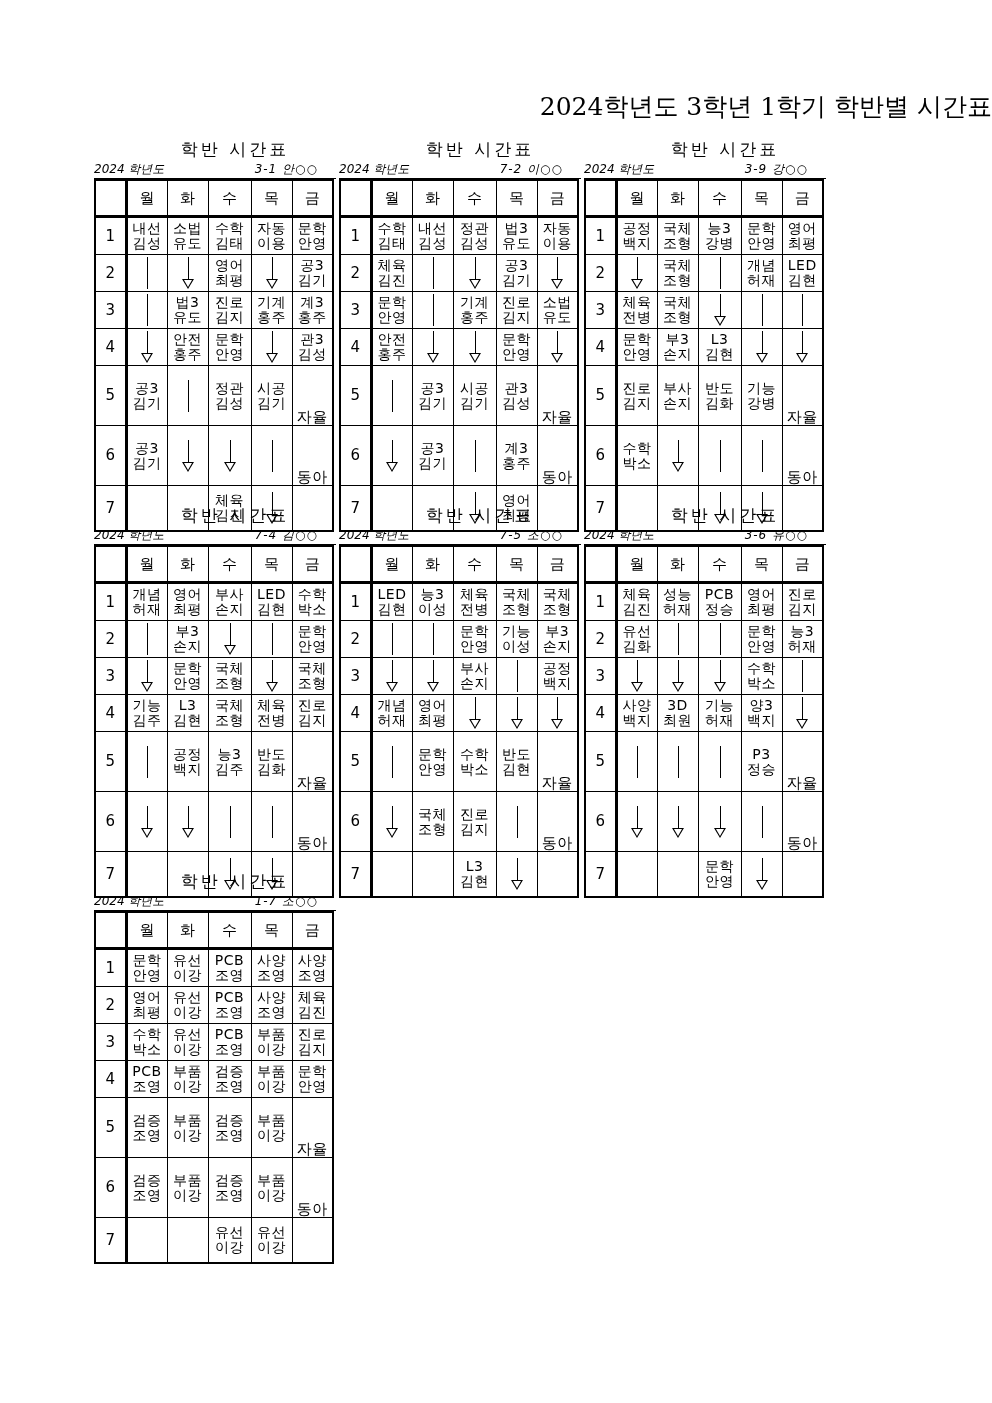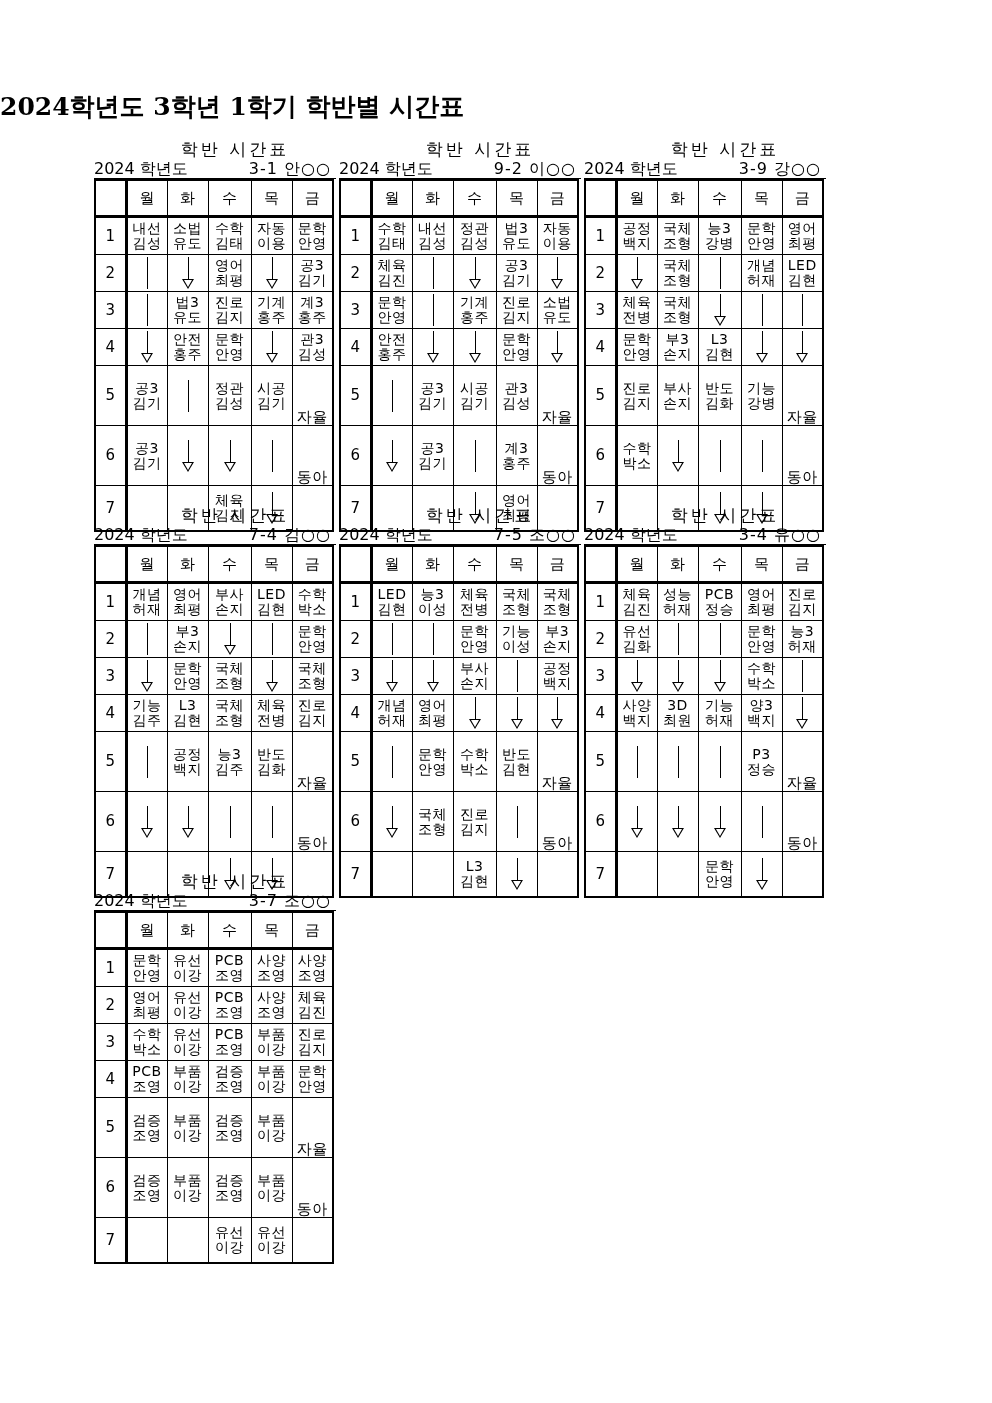--- a/index.html
+++ b/index.html
@@ -1,36 +1,37 @@
 <!DOCTYPE html>
 <html><head>
 <meta charset="utf-8">
 <style>
   html, body { margin: 0; padding: 0; background: #ffffff; }
   body {
     width: 992px; height: 1403px; position: relative; overflow: hidden;
     font-family: "DejaVu Sans", "Liberation Sans", sans-serif; color: #000;
   }
   .main-title {
-    position: absolute; left: 0; top: 90px; width: 992px; text-align: left;
+    position: absolute; left: 0; top: 90px; width: 992px; text-align: right;
     font-family: "DejaVu Serif", "Liberation Serif", serif;
-    font-size: 25px; font-weight: bold; letter-spacing: 0px;
+    font-size: 25px; font-weight: normal; letter-spacing: 0px;
   }
   .block { position: absolute; width: 242px; }
   .block-title {
     text-align: center; font-size: 17px; height: 22px; line-height: 22px;
     padding-left: 40px; box-sizing: border-box; letter-spacing: 3px;
     font-family: "DejaVu Sans", sans-serif;
   }
   .block-sub {
-    position: relative; height: 18px; font-size: 16px; line-height: 18px;
+    position: relative; height: 18px; font-size: 12px; line-height: 18px;
     border-bottom: 1px solid #000;
+    font-style: italic;
   }
   .block-sub .year { position: absolute; left: 0; bottom: 0; }
-  .block-sub .cls { position: absolute; right: 5px; bottom: 0; letter-spacing: 1px; }
+  .block-sub .cls { position: absolute; right: 18px; bottom: 0; letter-spacing: 1px; }
   table.tt {
     border-collapse: collapse; width: 238px; table-layout: fixed;
     border: 2px solid #000; margin-top: 0;
   }
   table.tt col.c0 { width: 31px; }
   table.tt col.c1 { width: 41px; }
   table.tt col.c2 { width: 41px; }
   table.tt col.c3 { width: 43px; }
   table.tt col.c4 { width: 41px; }
   table.tt col.c5 { width: 41px; }
@@ -266,21 +267,21 @@
             <span class="cell-text single"></span>
           </td>
         </tr>
       </tbody>
   </table>
 </div>
 <div class="block" style="left:339px; top:138px;">
   <div class="block-title">학반 시간표</div>
   <div class="block-sub">
     <span class="year">2024 학년도</span>
-    <span class="cls">9-2 이○○</span>
+    <span class="cls">7-2 이○○</span>
   </div>
   <table class="tt">
     <colgroup>
         <col class="c0">
         <col class="c1">
         <col class="c2">
         <col class="c3">
         <col class="c4">
         <col class="c5">
       </colgroup>
@@ -1081,21 +1082,21 @@
             <span class="cell-text single"></span>
           </td>
         </tr>
       </tbody>
   </table>
 </div>
 <div class="block" style="left:584px; top:504px;">
   <div class="block-title">학반 시간표</div>
   <div class="block-sub">
     <span class="year">2024 학년도</span>
-    <span class="cls">3-4 유○○</span>
+    <span class="cls">3-6 유○○</span>
   </div>
   <table class="tt">
     <colgroup>
         <col class="c0">
         <col class="c1">
         <col class="c2">
         <col class="c3">
         <col class="c4">
         <col class="c5">
       </colgroup>
@@ -1289,21 +1290,21 @@
             <span class="cell-text single"></span>
           </td>
         </tr>
       </tbody>
   </table>
 </div>
 <div class="block" style="left:94px; top:870px;">
   <div class="block-title">학반 시간표</div>
   <div class="block-sub">
     <span class="year">2024 학년도</span>
-    <span class="cls">3-7 조○○</span>
+    <span class="cls">1-7 조○○</span>
   </div>
   <table class="tt">
     <colgroup>
         <col class="c0">
         <col class="c1">
         <col class="c2">
         <col class="c3">
         <col class="c4">
         <col class="c5">
       </colgroup>

